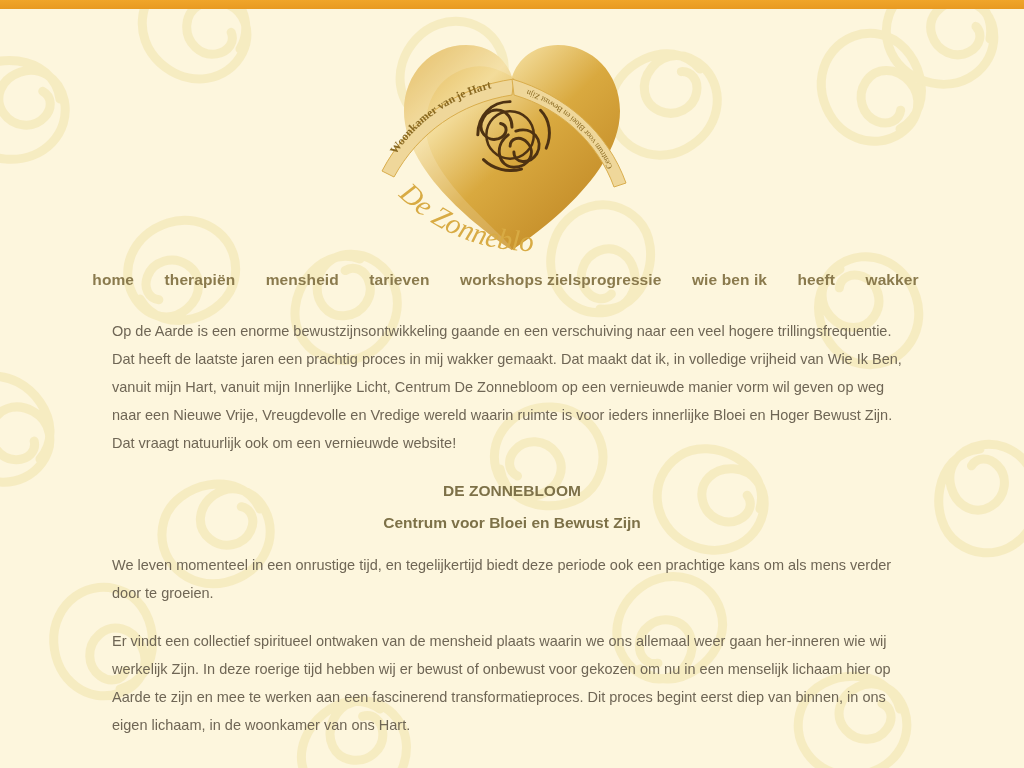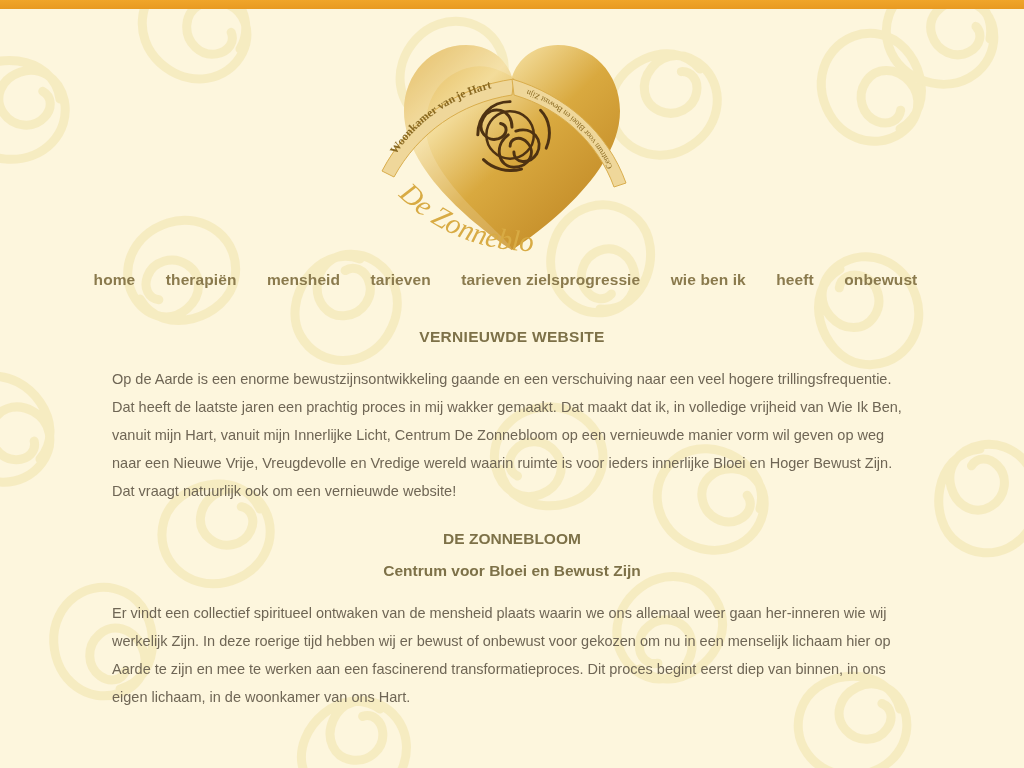--- a/index.html
+++ b/index.html
@@ -208,31 +208,31 @@
         <textPath href="#scriptPath" startOffset="2%">De Zonnebloom</textPath>
       </text>
     </svg>
   </div>
 
   <nav class="mainnav">
     <a href="#">home</a>
     <a href="#">therapiën</a>
     <a href="#">mensheid</a>
     <a href="#">tarieven</a>
-    <a href="#">tarieven zielsprogressie</a>
+    <a href="#">workshops zielsprogressie</a>
     <a href="#">wie ben ik</a>
     <a href="#">heeft</a>
-    <a href="#">onbewust</a>
+    <a href="#">wakker</a>
   </nav>
 
   <main class="content">
-    <h2>VERNIEUWDE WEBSITE</h2>
 
     <p>Op de Aarde is een enorme bewustzijnsontwikkeling gaande en een verschuiving naar een veel hogere trillingsfrequentie. Dat heeft de laatste jaren een prachtig proces in mij wakker gemaakt. Dat maakt dat ik, in volledige vrijheid van Wie Ik Ben, vanuit mijn Hart, vanuit mijn Innerlijke Licht, Centrum De Zonnebloom op een vernieuwde manier vorm wil geven op weg naar een Nieuwe Vrije, Vreugdevolle en Vredige wereld waarin ruimte is voor ieders innerlijke Bloei en Hoger Bewust Zijn. Dat vraagt natuurlijk ook om een vernieuwde website!</p>
 
     <h3 class="block-head">DE ZONNEBLOOM</h3>
     <h4>Centrum voor Bloei en Bewust Zijn</h4>
 
+    <p>We leven momenteel in een onrustige tijd, en tegelijkertijd biedt deze periode ook een prachtige kans om als mens verder door te groeien.</p>
     <p>Er vindt een collectief spiritueel ontwaken van de mensheid plaats waarin we ons allemaal weer gaan her-inneren wie wij werkelijk Zijn. In deze roerige tijd hebben wij er bewust of onbewust voor gekozen om nu in een menselijk lichaam hier op Aarde te zijn en mee te werken aan een fascinerend transformatieproces. Dit proces begint eerst diep van binnen, in ons eigen lichaam, in de woonkamer van ons Hart.</p>
 
   </main>
 
 </div>
 
 </body></html>

